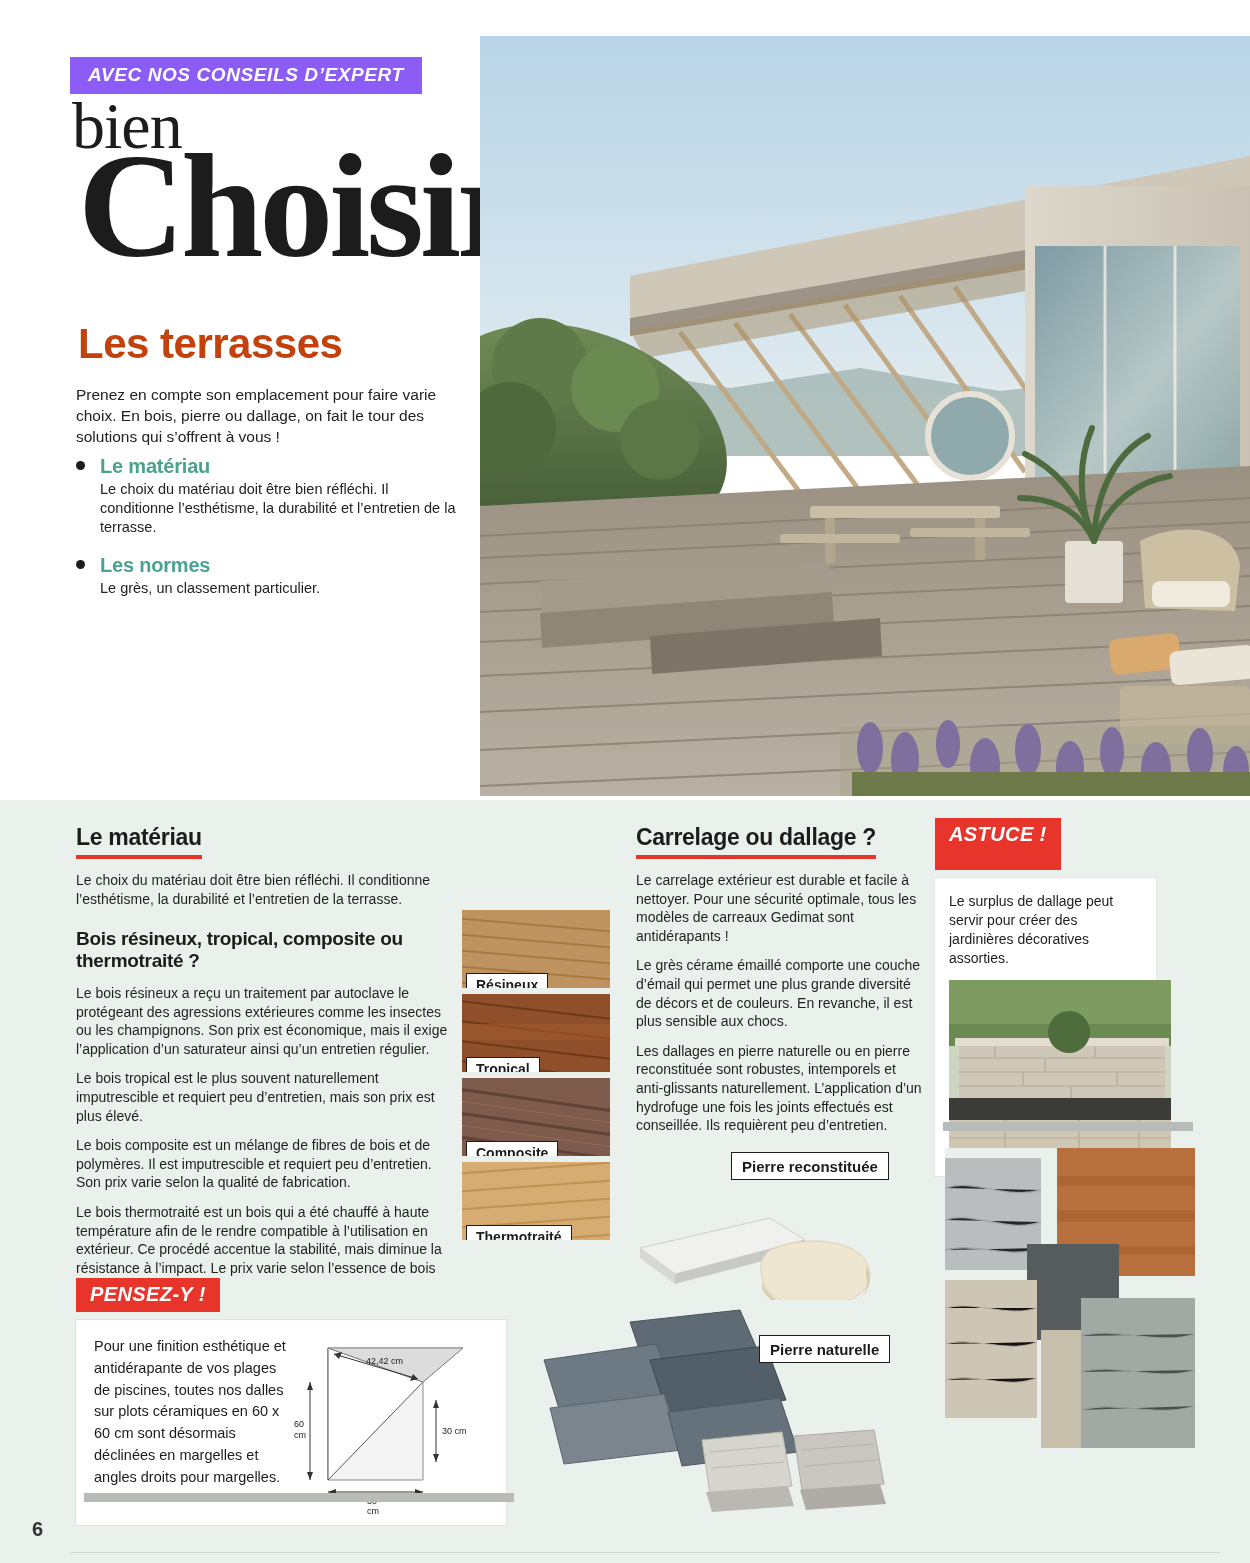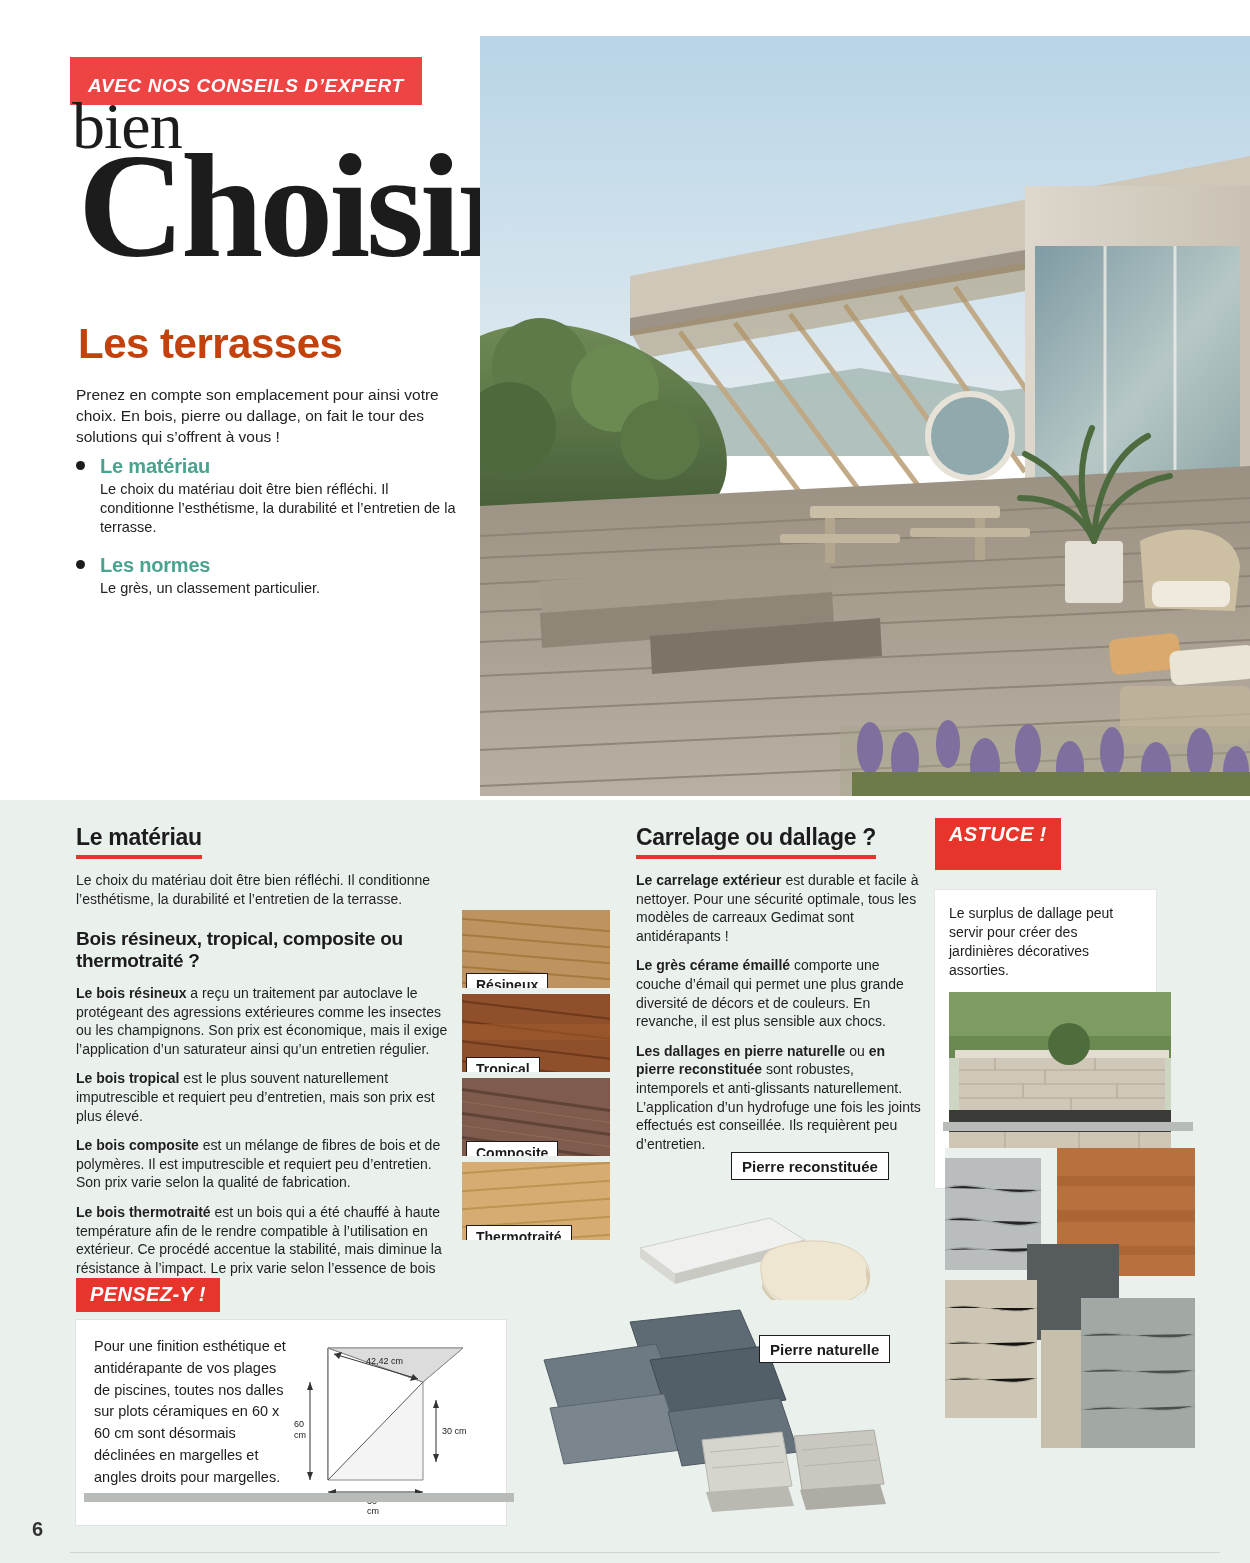--- a/index.html
+++ b/index.html
@@ -21,24 +21,24 @@
     position:absolute; right:0; top:0; width:60px; height:60px;
     background:#d9e6e2;
     border-bottom-left-radius:60px;
   }
 
   
   .hero { position:absolute; left:0; top:0; width:1250px; height:800px; background:#fff; }
 
   .kicker {
     position:absolute; left:70px; top:57px;
-    background:#ef4444; color:#fff;
+    background:#8b5cf6; color:#fff;
     font-weight:bold; font-style:italic;
     font-size:19px; letter-spacing:0.6px;
-    padding:18px 18px 8px 18px;
+    padding:7px 18px 8px 18px;
     white-space:nowrap;
   }
   .title-bien {
     position:absolute; left:72px; top:95px;
     font-family:"Liberation Serif", serif;
     font-size:66px; line-height:0.95;
     letter-spacing:-1px;
   }
   .title-choisir {
     position:absolute; left:78px; top:140px;
@@ -99,21 +99,21 @@
     border-bottom:4px solid #e8352c;
   }
   .sec-title-wrap { position:relative; }
 
   .col-left { position:absolute; left:76px; top:24px; width:380px; }
   .col-mid  { position:absolute; left:636px; top:24px; width:290px; }
   .col-right{ position:absolute; left:935px; top:18px; width:250px; }
 
   .body-txt { font-size:14px; line-height:1.33; color:#1f1f1f; }
   .body-txt p { margin:0 0 11px 0; }
-  .body-txt b { font-weight:bold; }
+  .body-txt b { font-weight:normal; }
 
   .sub-h {
     font-weight:bold; font-size:19px; line-height:1.15;
     margin:20px 0 12px 0; letter-spacing:-0.3px;
   }
 
   
   .swatches { position:absolute; left:462px; top:110px; width:148px; }
   .sw { position:relative; width:148px; height:78px; margin-bottom:6px; overflow:hidden; }
   .sw-label {
@@ -146,21 +146,21 @@
     background:#b8bcb8;
   }
 
   
   .astuce-title {
     background:#e8352c; color:#fff; font-weight:bold; font-style:italic;
     font-size:20px; padding:5px 14px 24px 14px; display:inline-block;
     letter-spacing:0.4px;
   }
   .astuce-body {
-    margin-top:20px; background:#fff; width:221px;
+    margin-top:8px; background:#fff; width:221px;
     padding:14px 14px 12px 14px;
     position:relative; box-shadow:0 0 0 1px #e6e6e6;
   }
   .astuce-body .txt { font-size:14px; line-height:1.35; }
   .astuce-shadow {
     position:absolute; left:943px; top:1122px; width:250px; height:9px;
     background:#b8bcb8;
   }
 
   
@@ -192,21 +192,21 @@
   <div class="corner-accent"></div>
 
   <div class="hero">
 
     <div class="kicker">AVEC NOS CONSEILS D’EXPERT</div>
 
     <div class="title-bien">bien</div>
     <div class="title-choisir">Choisir</div>
     <div class="subtitle">Les terrasses</div>
 
-    <div class="intro">Prenez en compte son emplacement pour ainsi votre choix. En bois, pierre ou dallage, on fait le tour des solutions qui s’offrent à vous !</div>
+    <div class="intro">Prenez en compte son emplacement pour faire varie choix. En bois, pierre ou dallage, on fait le tour des solutions qui s’offrent à vous !</div>
 
     <div class="bullets">
       <div class="bullet">
         <span class="dot"></span>
         <h4>Le matériau</h4>
         <p>Le choix du matériau doit être bien réfléchi. Il conditionne l’esthétisme, la durabilité et l’entretien de la terrasse.</p>
       </div>
       <div class="bullet">
         <span class="dot"></span>
         <h4>Les normes</h4>

